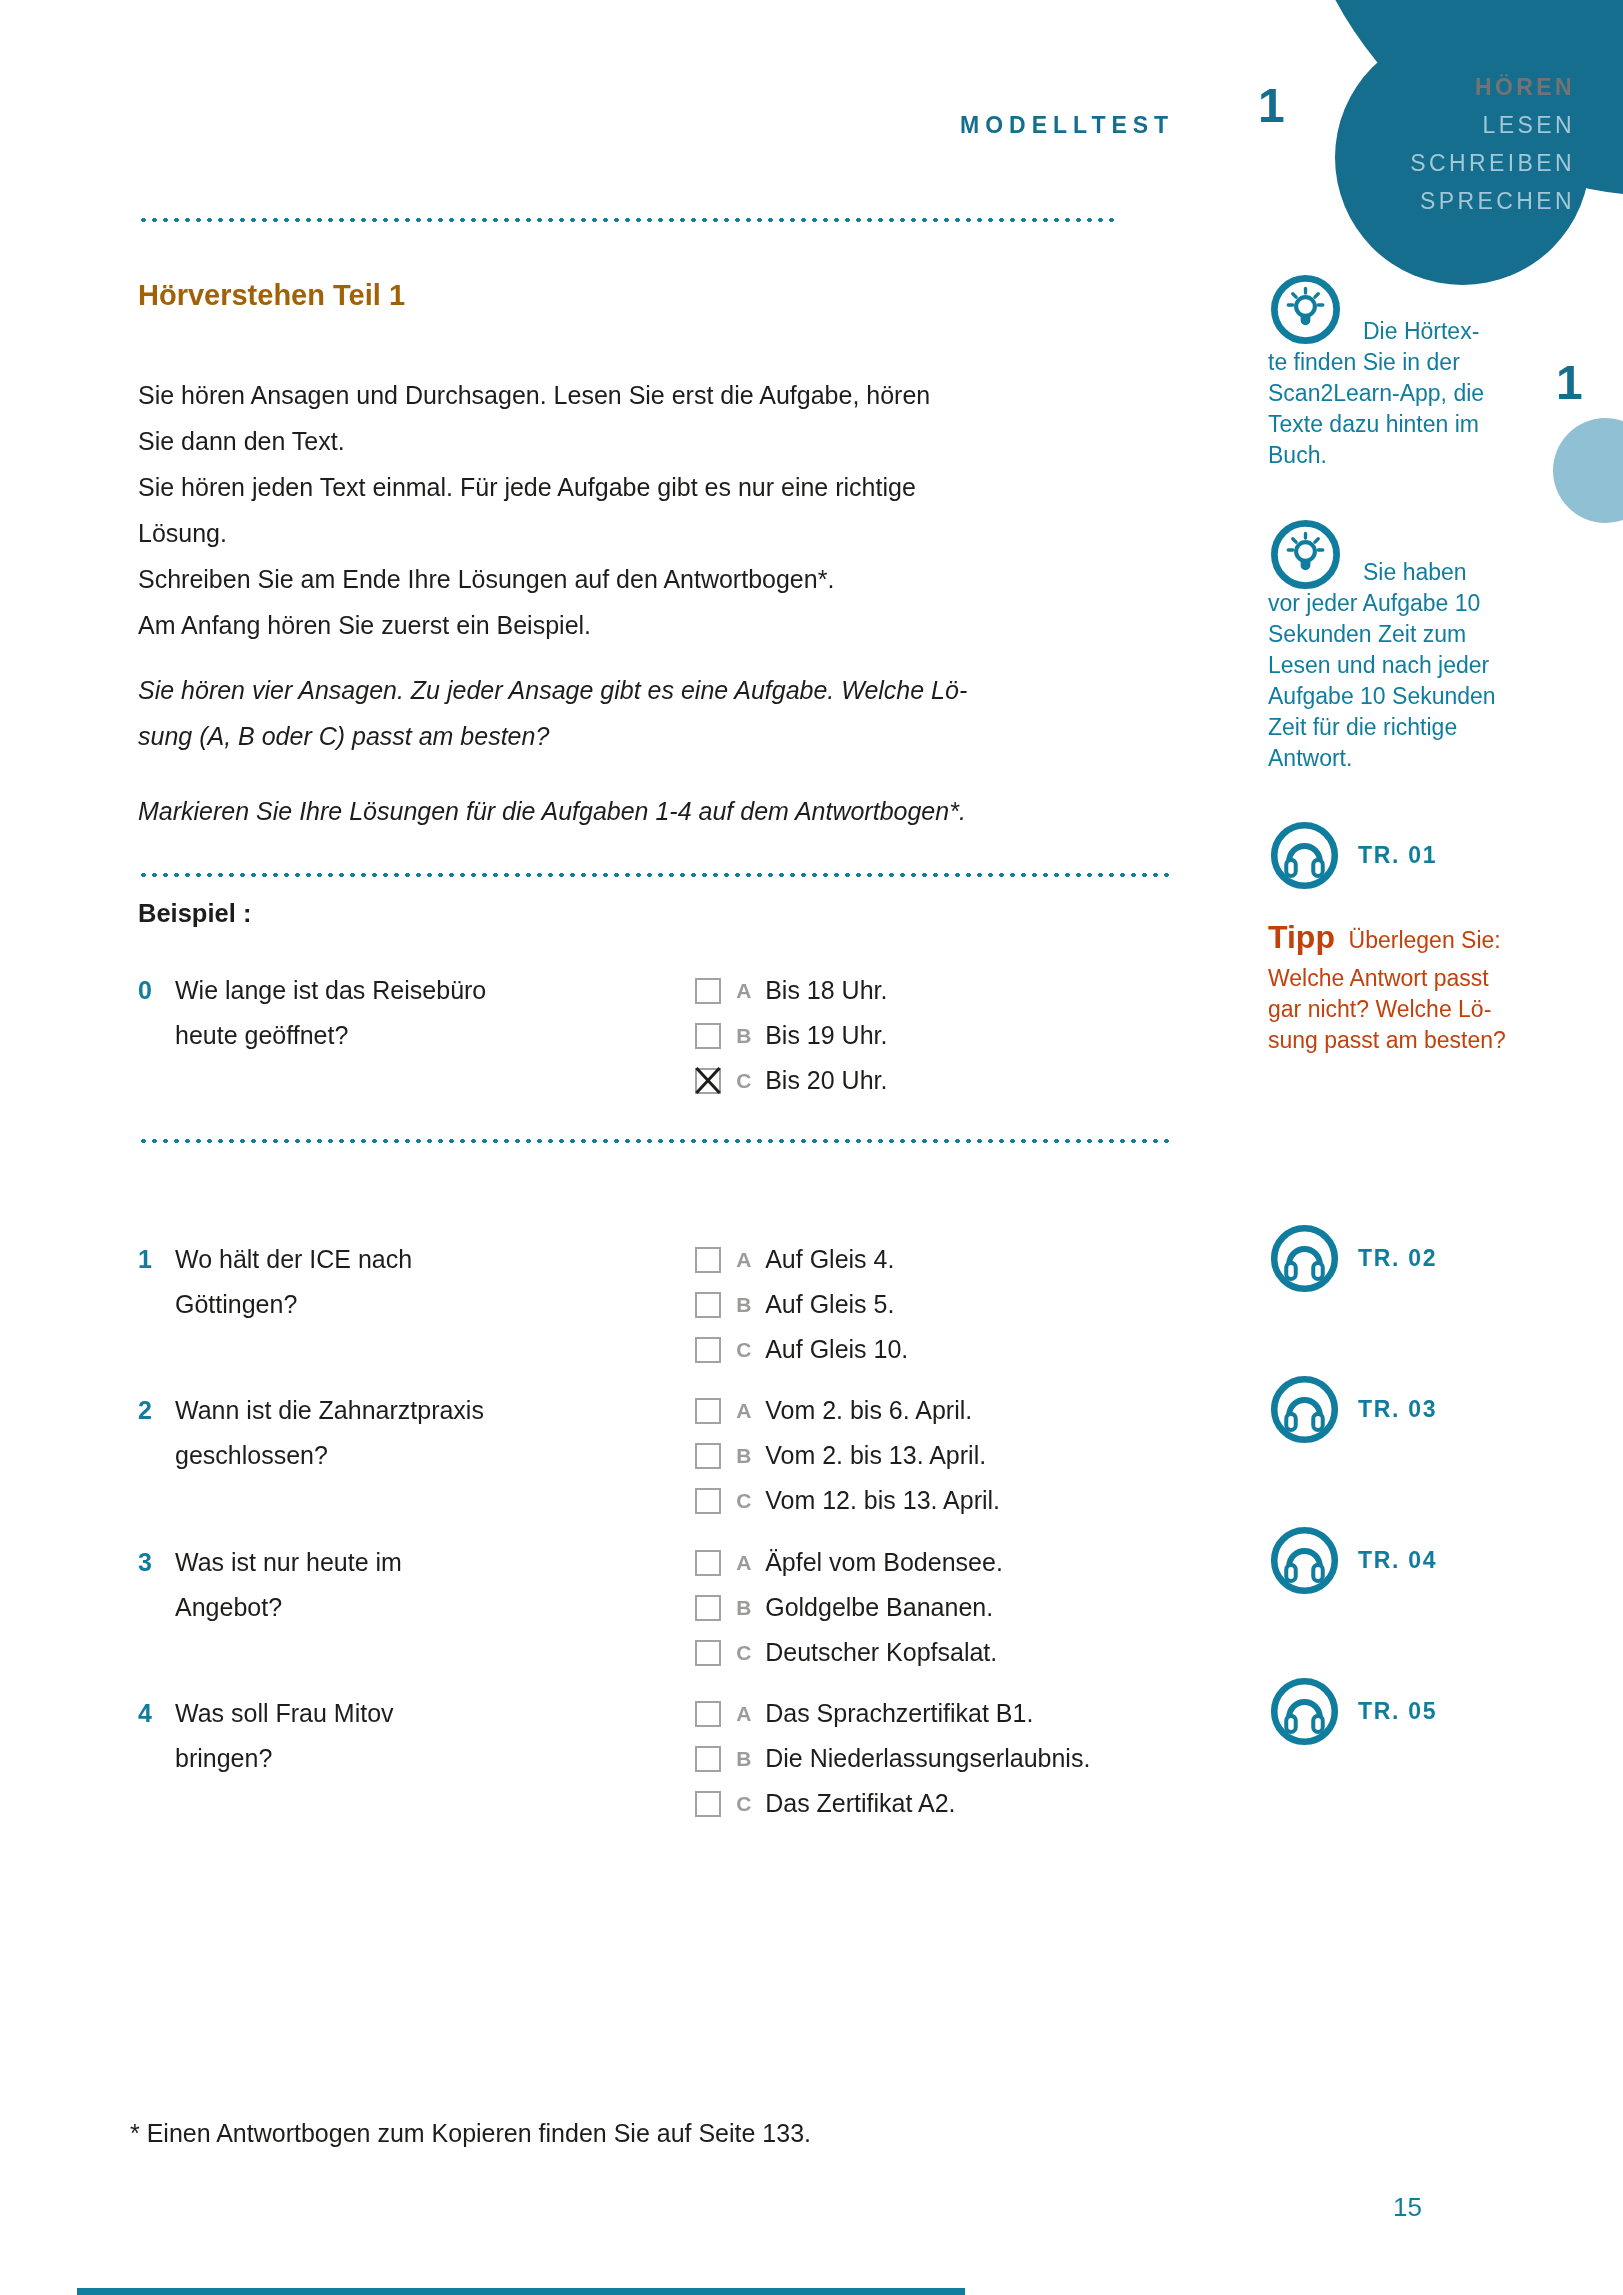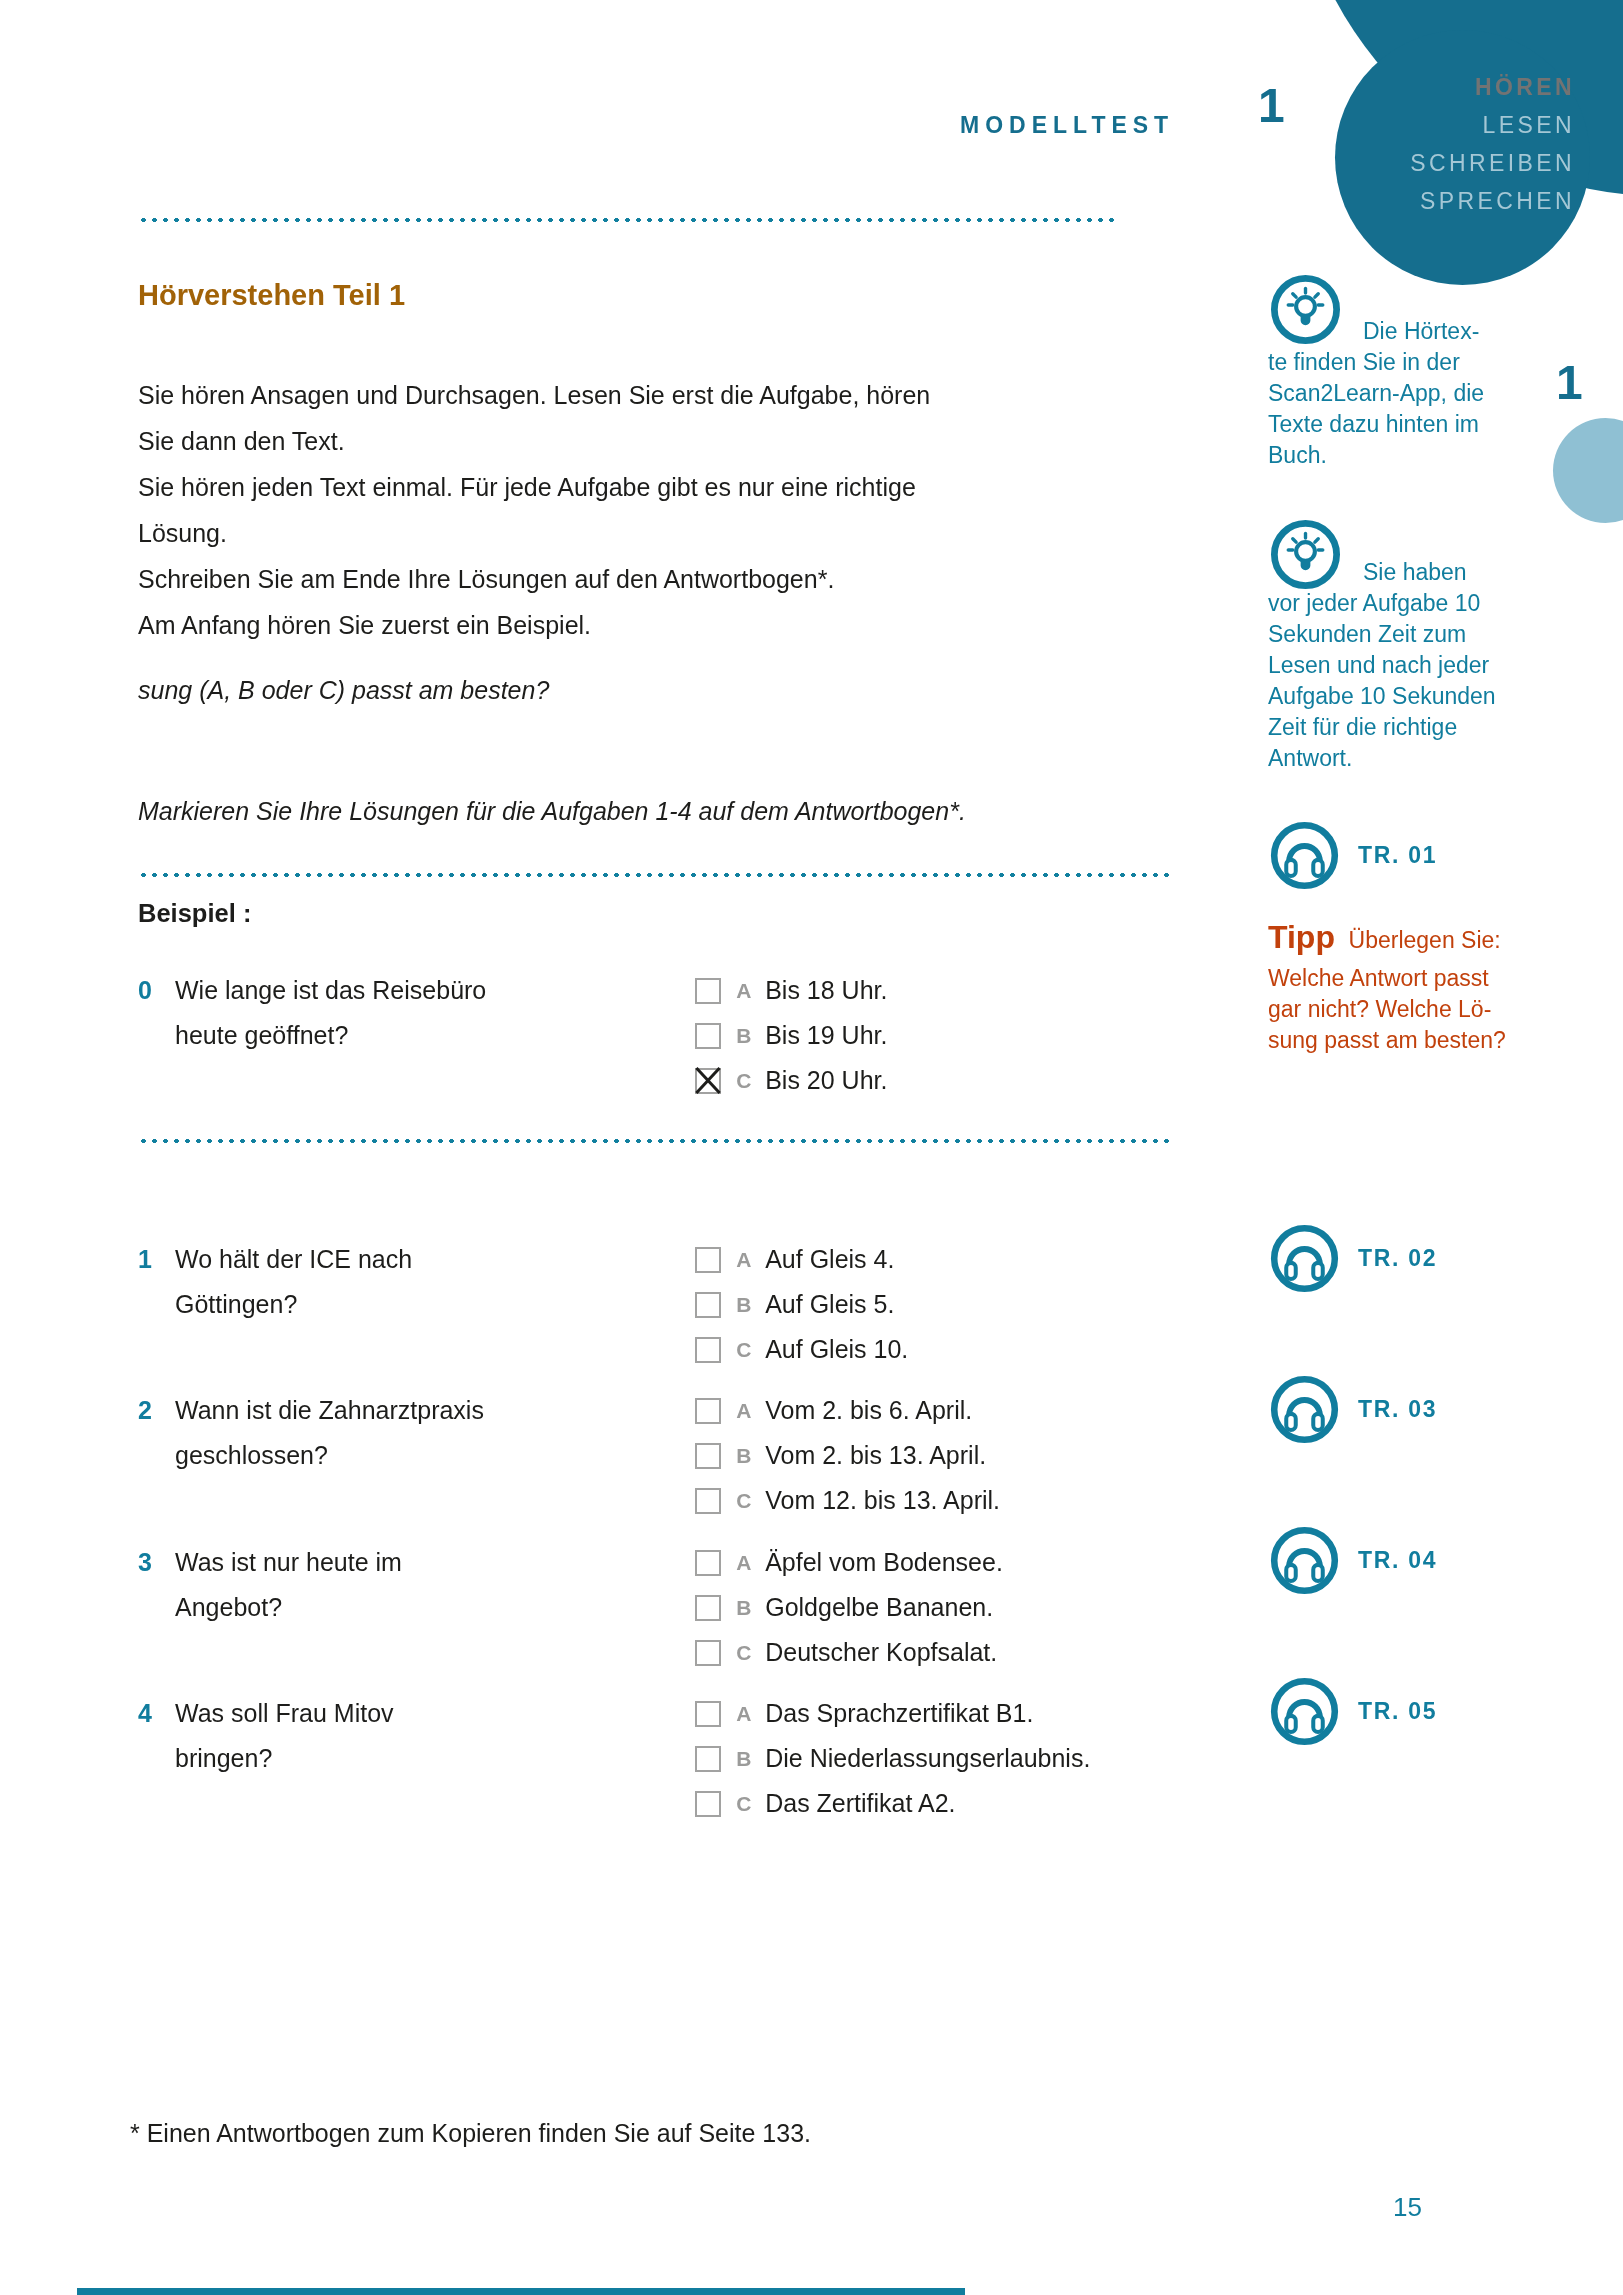--- a/index.html
+++ b/index.html
@@ -151,20 +151,21 @@
   <div class="textblock" style="top:372px;">
     <div>Sie hören Ansagen und Durchsagen. Lesen Sie erst die Aufgabe, hören</div>
     <div>Sie dann den Text.</div>
     <div>Sie hören jeden Text einmal. Für jede Aufgabe gibt es nur eine richtige</div>
     <div>Lösung.</div>
     <div>Schreiben Sie am Ende Ihre Lösungen auf den Antwortbogen*.</div>
     <div>Am Anfang hören Sie zuerst ein Beispiel.</div>
   </div>
 
   <div class="textblock italic" style="top:667px;">
+    <div>Sie hören vier Ansagen. Zu jeder Ansage gibt es eine Aufgabe. Welche Lö-</div>
     <div>sung (A, B oder C) passt am besten?</div>
   </div>
 
   <div class="textblock italic" style="top:788px;">
     <div>Markieren Sie Ihre Lösungen für die Aufgaben 1-4 auf dem Antwortbogen*.</div>
   </div>
 
   <div class="dotted d2"></div>
 
   <div class="beispiel-label">Beispiel :</div>

